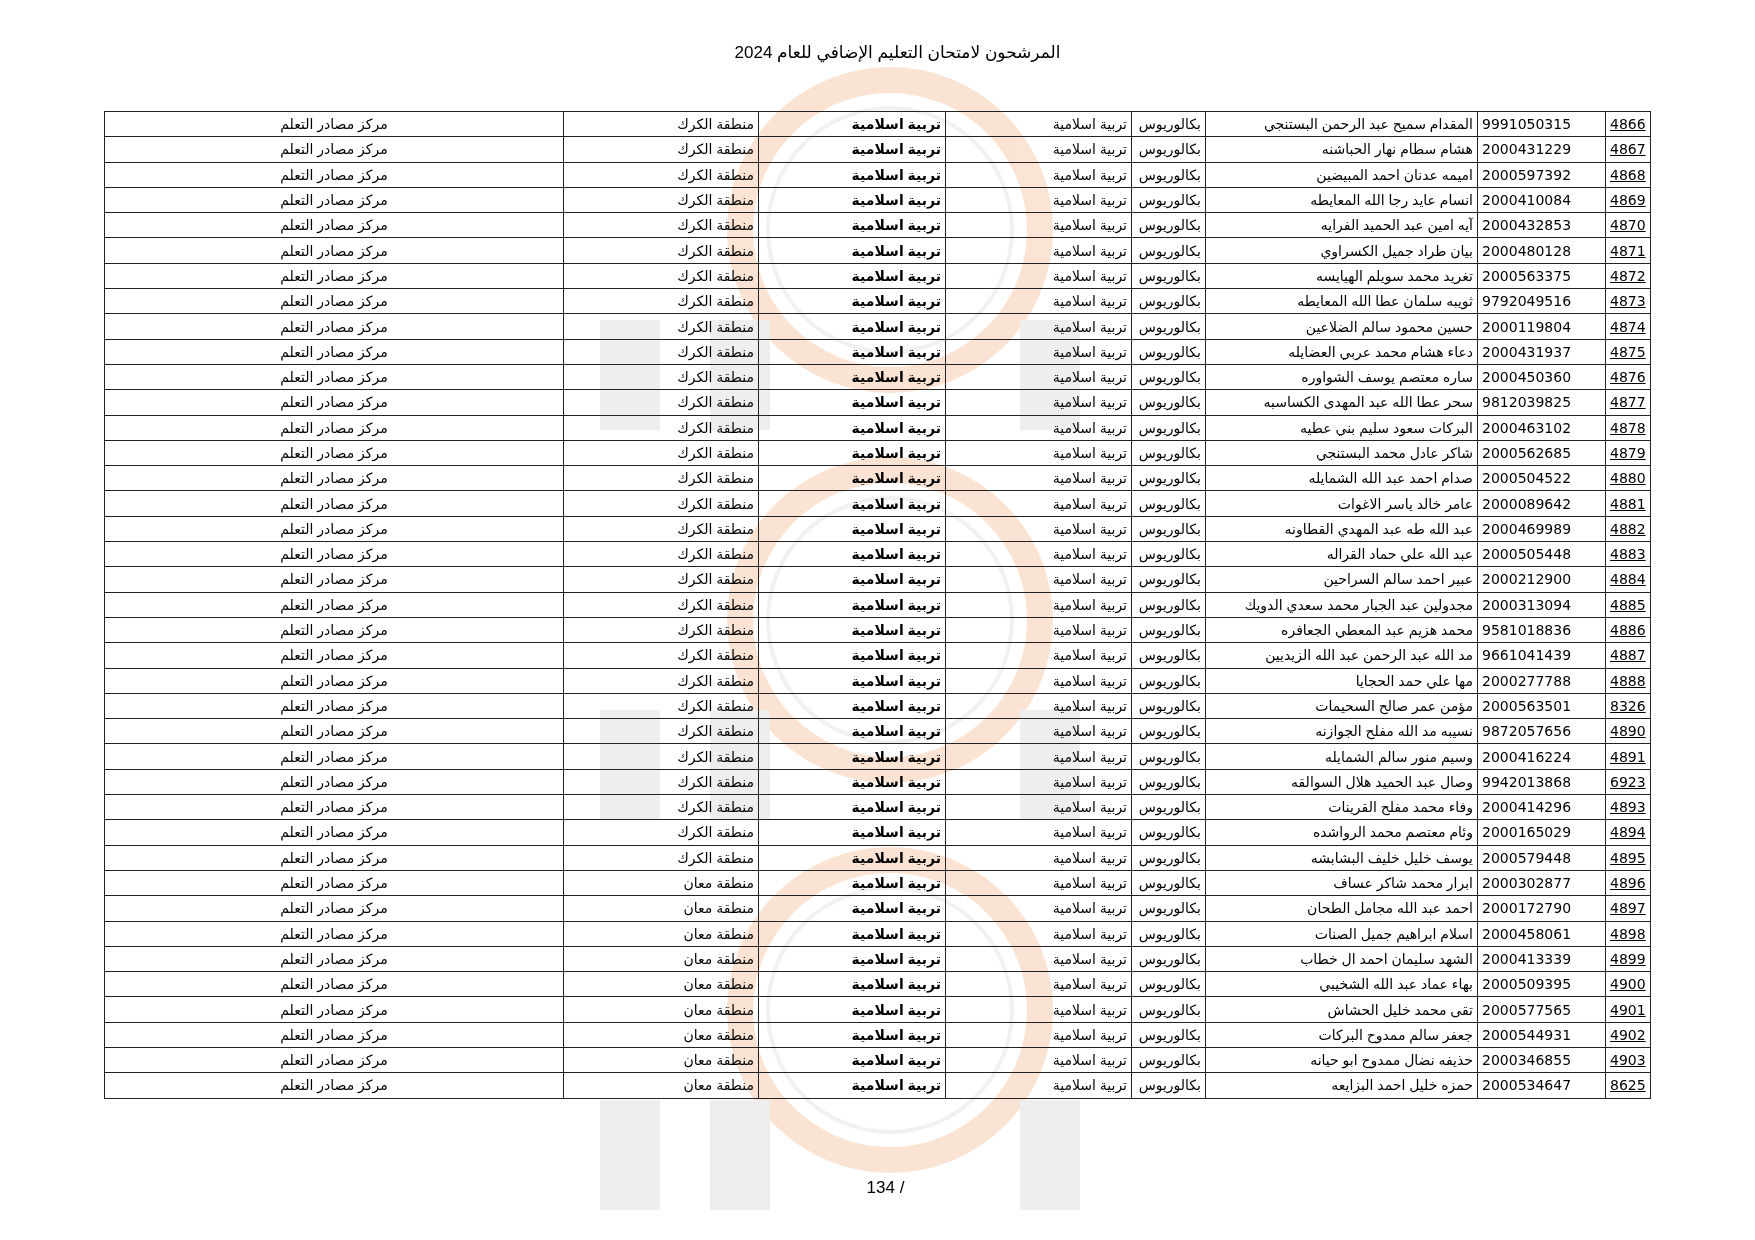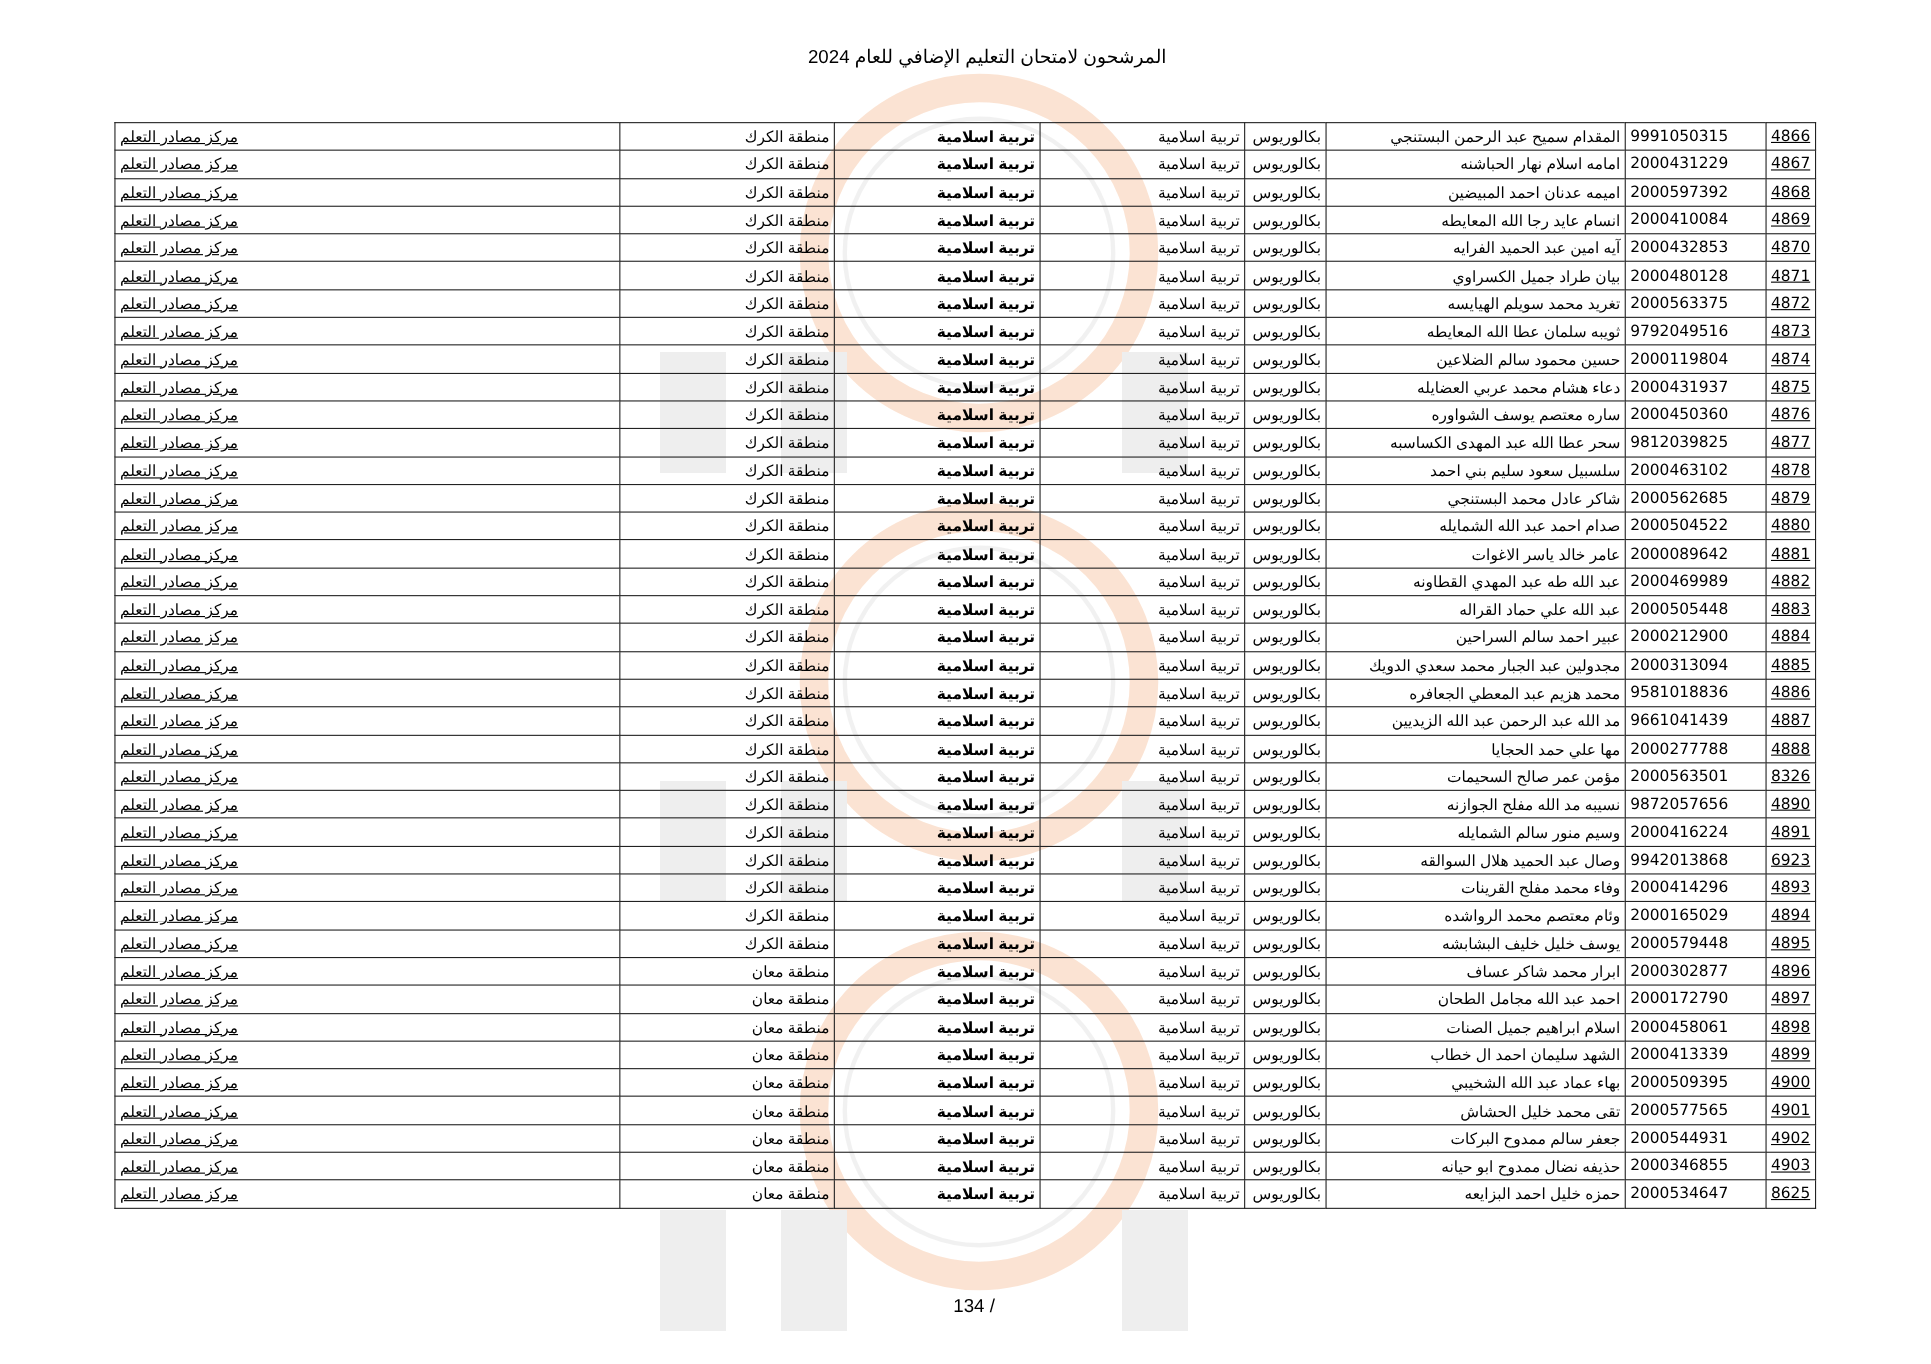--- a/index.html
+++ b/index.html
@@ -13,21 +13,21 @@
                      border-collapse: collapse; direction: rtl; z-index: 2; table-layout: fixed; }
   table.candidates td { border: 1.5px solid #222; height: 24.3px; padding: 0 4px;
                         font-size: 14px; white-space: nowrap; overflow: hidden; line-height: 22px; }
   td.c-seq { text-align: left; font-family: "DejaVu Sans", sans-serif; font-size: 13.5px; text-decoration: underline; }
   td.c-id  { text-align: left; font-family: "DejaVu Sans", sans-serif; font-size: 13.5px; }
   td.c-name { }
   td.c-degree { text-align: right; margin-top: 48px; }
   td.c-spec { text-align: right; }
   td.c-spec2 { text-align: right; font-weight: bold; }
   td.c-region { text-align: right; }
-  td.c-center { text-align: left; text-decoration: underline; }
+  td.c-center { text-align: center; }
   .page-number { position: absolute; top: 1178px; left: 0; width: 100%; text-align: center;
                  font-size: 17px; z-index: 2; }
   .page-number span { position: relative; left: 8px; }
 </style>
 </head>
 <body>
 
 <svg class="watermark" viewBox="0 0 620 1160" xmlns="http://www.w3.org/2000/svg">
   <g opacity="0.35">
     <circle cx="330" cy="170" r="150" fill="none" stroke="#f4b183" stroke-width="26"></circle>
@@ -70,21 +70,21 @@
         <td class="c-name">المقدام سميح عبد الرحمن البستنجي</td>
         <td class="c-degree">بكالوريوس</td>
         <td class="c-spec">تربية اسلامية</td>
         <td class="c-spec2">تربية اسلامية</td>
         <td class="c-region">منطقة الكرك</td>
         <td class="c-center">مركز مصادر التعلم</td>
       </tr>
       <tr>
         <td class="c-seq">4867</td>
         <td class="c-id">2000431229</td>
-        <td class="c-name">امامه اسلام نهار الحباشنه</td>
+        <td class="c-name">هشام سطام نهار الحباشنه</td>
         <td class="c-degree">بكالوريوس</td>
         <td class="c-spec">تربية اسلامية</td>
         <td class="c-spec2">تربية اسلامية</td>
         <td class="c-region">منطقة الكرك</td>
         <td class="c-center">مركز مصادر التعلم</td>
       </tr>
       <tr>
         <td class="c-seq">4868</td>
         <td class="c-id">2000597392</td>
         <td class="c-name">اميمه عدنان احمد المبيضين</td>
@@ -180,21 +180,21 @@
         <td class="c-name">سحر عطا الله عبد المهدى الكساسبه</td>
         <td class="c-degree">بكالوريوس</td>
         <td class="c-spec">تربية اسلامية</td>
         <td class="c-spec2">تربية اسلامية</td>
         <td class="c-region">منطقة الكرك</td>
         <td class="c-center">مركز مصادر التعلم</td>
       </tr>
       <tr>
         <td class="c-seq">4878</td>
         <td class="c-id">2000463102</td>
-        <td class="c-name">سلسبيل سعود سليم بني احمد</td>
+        <td class="c-name">البركات سعود سليم بني عطيه</td>
         <td class="c-degree">بكالوريوس</td>
         <td class="c-spec">تربية اسلامية</td>
         <td class="c-spec2">تربية اسلامية</td>
         <td class="c-region">منطقة الكرك</td>
         <td class="c-center">مركز مصادر التعلم</td>
       </tr>
       <tr>
         <td class="c-seq">4879</td>
         <td class="c-id">2000562685</td>
         <td class="c-name">شاكر عادل محمد البستنجي</td>

